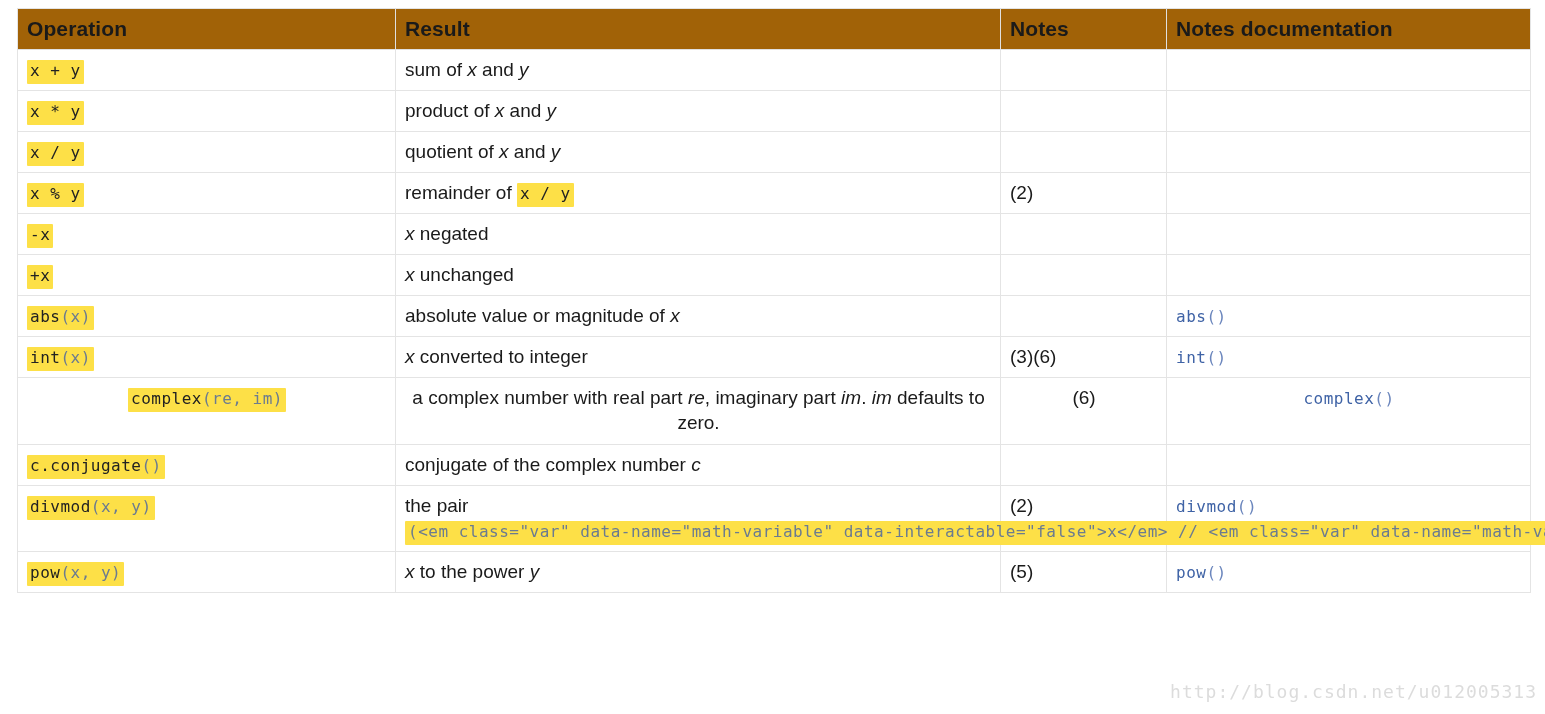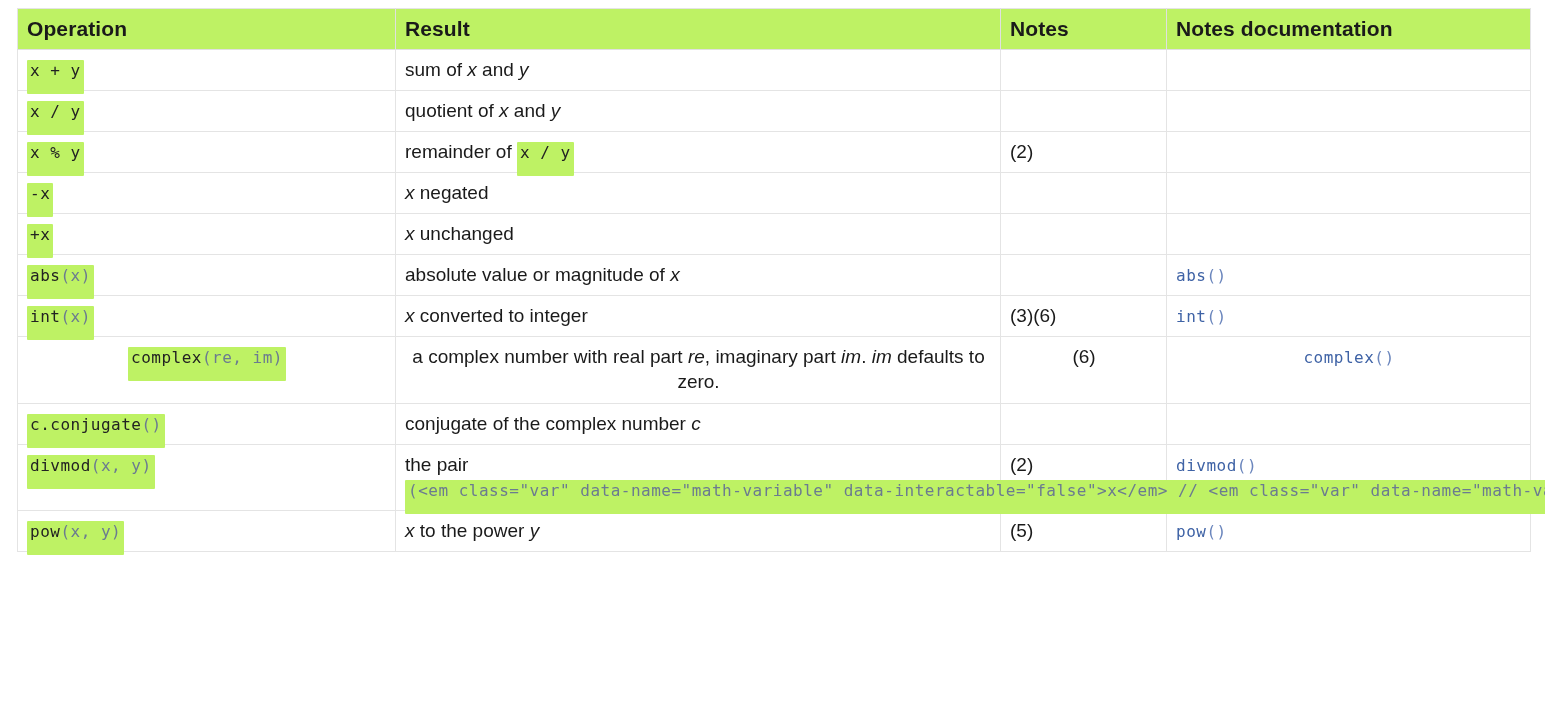--- a/index.html
+++ b/index.html
@@ -35,21 +35,21 @@
     border-left: 1px solid #e4e4e4;
     border-right: 1px solid #e4e4e4;
   }
 
   table.doc-table col.c-op     { width: 378px; }
   table.doc-table col.c-res    { width: 605px; }
   table.doc-table col.c-notes  { width: 166px; }
   table.doc-table col.c-doc    { width: 364px; }
 
   thead th {
-    background: #bef264;
+    background: #a16207;
     font-weight: bold;
     font-size: 21px;
     color: #1a1a1a;
     text-align: left;
     padding: 10px 0 10px 9px;
     border-right: 1px solid #e0e0e0;
     border-bottom: 1px solid #e0e0e0;
     line-height: 20px;
     letter-spacing: 0.1px;
   }
@@ -65,25 +65,25 @@
     color: #1a1a1a;
     height: 25px;
   }
   tbody td:last-child { border-right: none; margin-left: 24px; }
 
   tbody tr.tall td { height: 52px; text-align: center; }
 
   
   code.lit {
     font-family: "DejaVu Sans Mono", "Liberation Mono", monospace;
-    background: #bef264;
+    background: #fde047;
     font-size: 16px;
     letter-spacing: 0.5px;
     color: #222222;
-    padding: 1px 3px 14px 3px;
+    padding: 1px 3px 4px 3px;
     border-radius: 1px;
     white-space: pre;
   }
   code.lit .arg { color: #6b7b90; }
 
   code.lit.link {
     background: transparent;
     color: #3f63a6;
     padding: 0;
   }
@@ -129,20 +129,26 @@
       </tr>
     </thead>
     <tbody id="tbody">
         <tr>
           <td><code class="lit">x + y</code></td>
           <td>sum of <em class="var">x</em> and <em class="var">y</em></td>
           <td class="notes-cell"></td>
           <td></td>
         </tr>
         <tr>
+          <td><code class="lit">x * y</code></td>
+          <td>product of <em class="var">x</em> and <em class="var">y</em></td>
+          <td class="notes-cell"></td>
+          <td></td>
+        </tr>
+        <tr>
           <td><code class="lit">x / y</code></td>
           <td>quotient of <em class="var">x</em> and <em class="var">y</em></td>
           <td class="notes-cell"></td>
           <td></td>
         </tr>
         <tr>
           <td><code class="lit">x % y</code></td>
           <td>remainder of <code class="lit">x / y</code></td>
           <td class="notes-cell">(2)</td>
           <td></td>
@@ -191,13 +197,14 @@
         </tr>
         <tr>
           <td><code class="lit">pow<span class="arg">(x, y)</span></code></td>
           <td><em class="var">x</em> to the power <em class="var">y</em></td>
           <td class="notes-cell">(5)</td>
           <td><code class="lit link">pow<span class="arg">()</span></code></td>
         </tr>
       </tbody>
   </table>
 
+  <div class="watermark">http://blog.csdn.net/u012005313</div>
 </div>
 
 </body></html>

